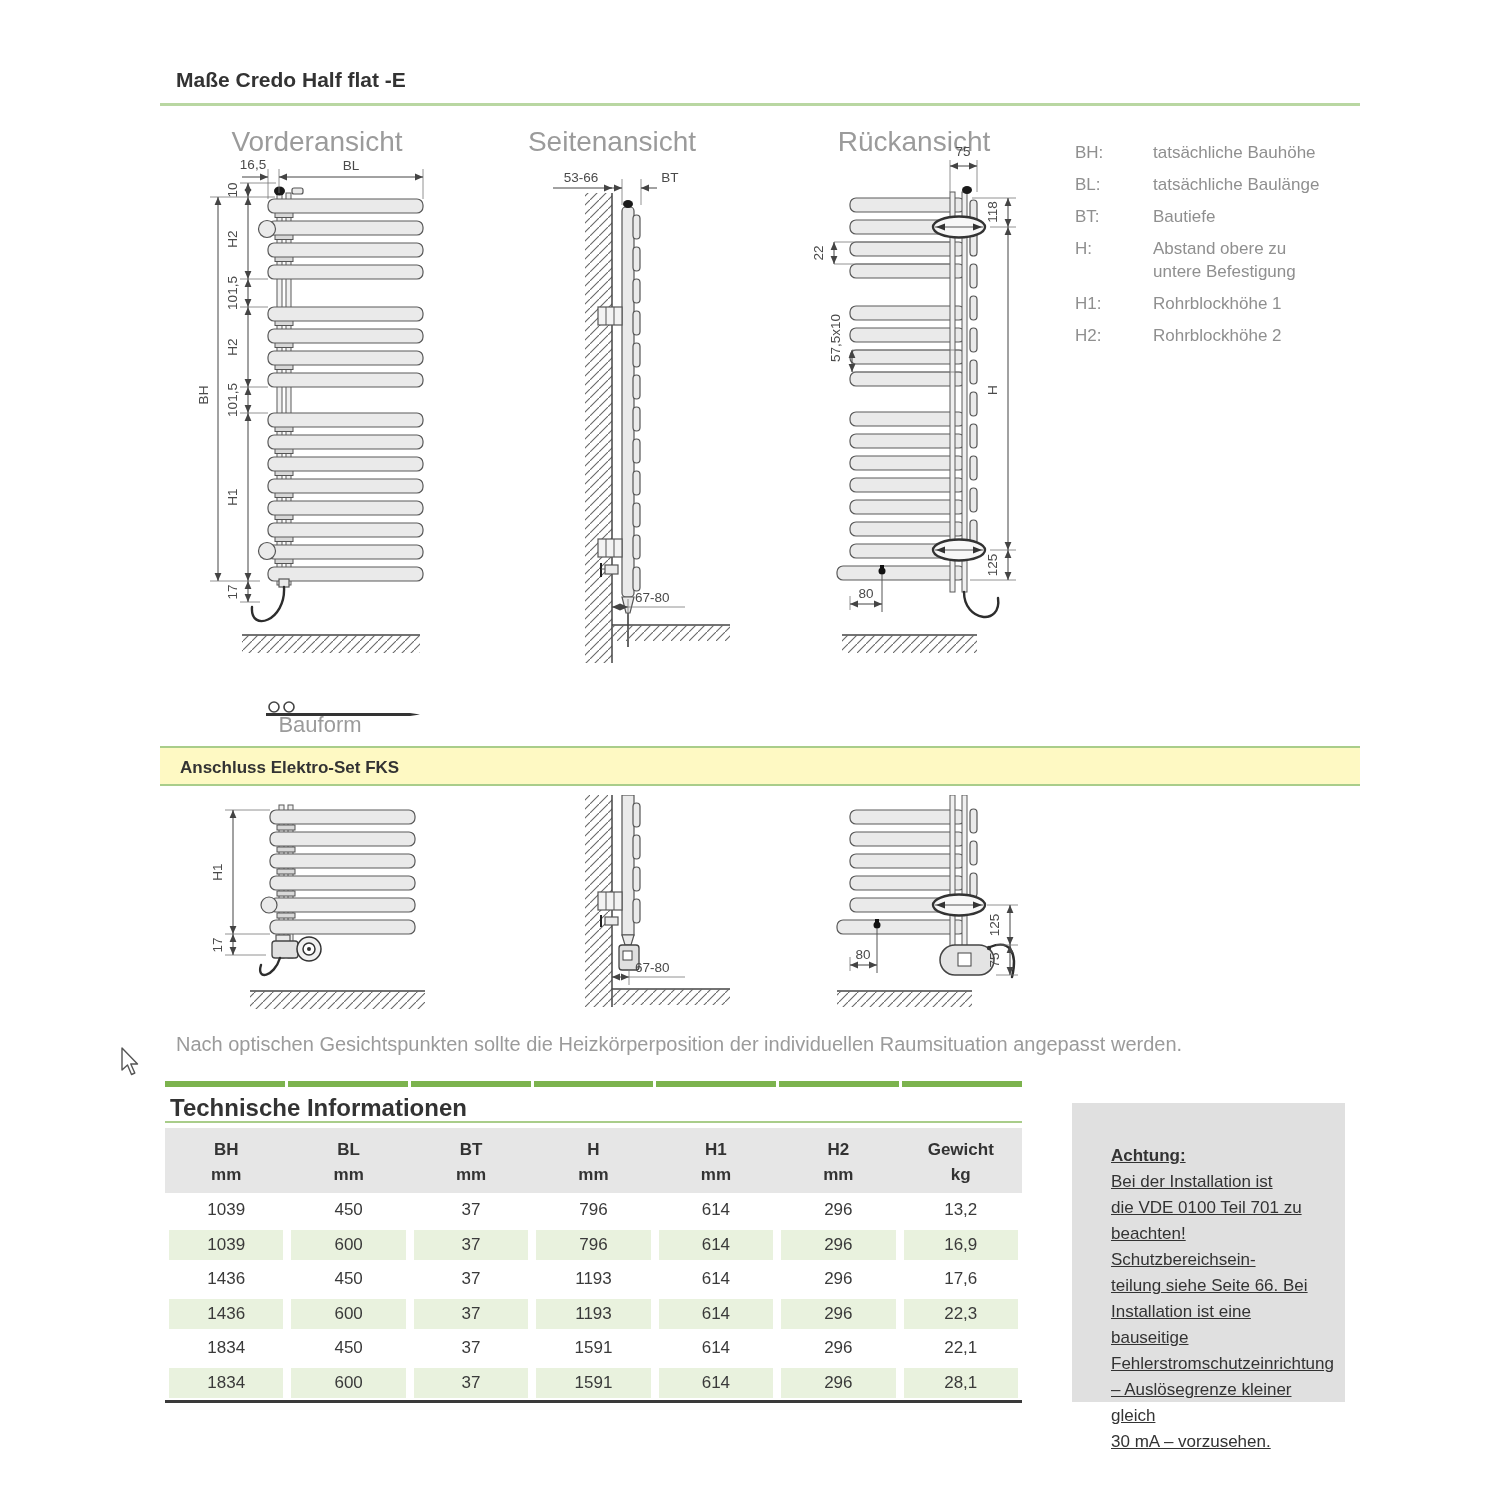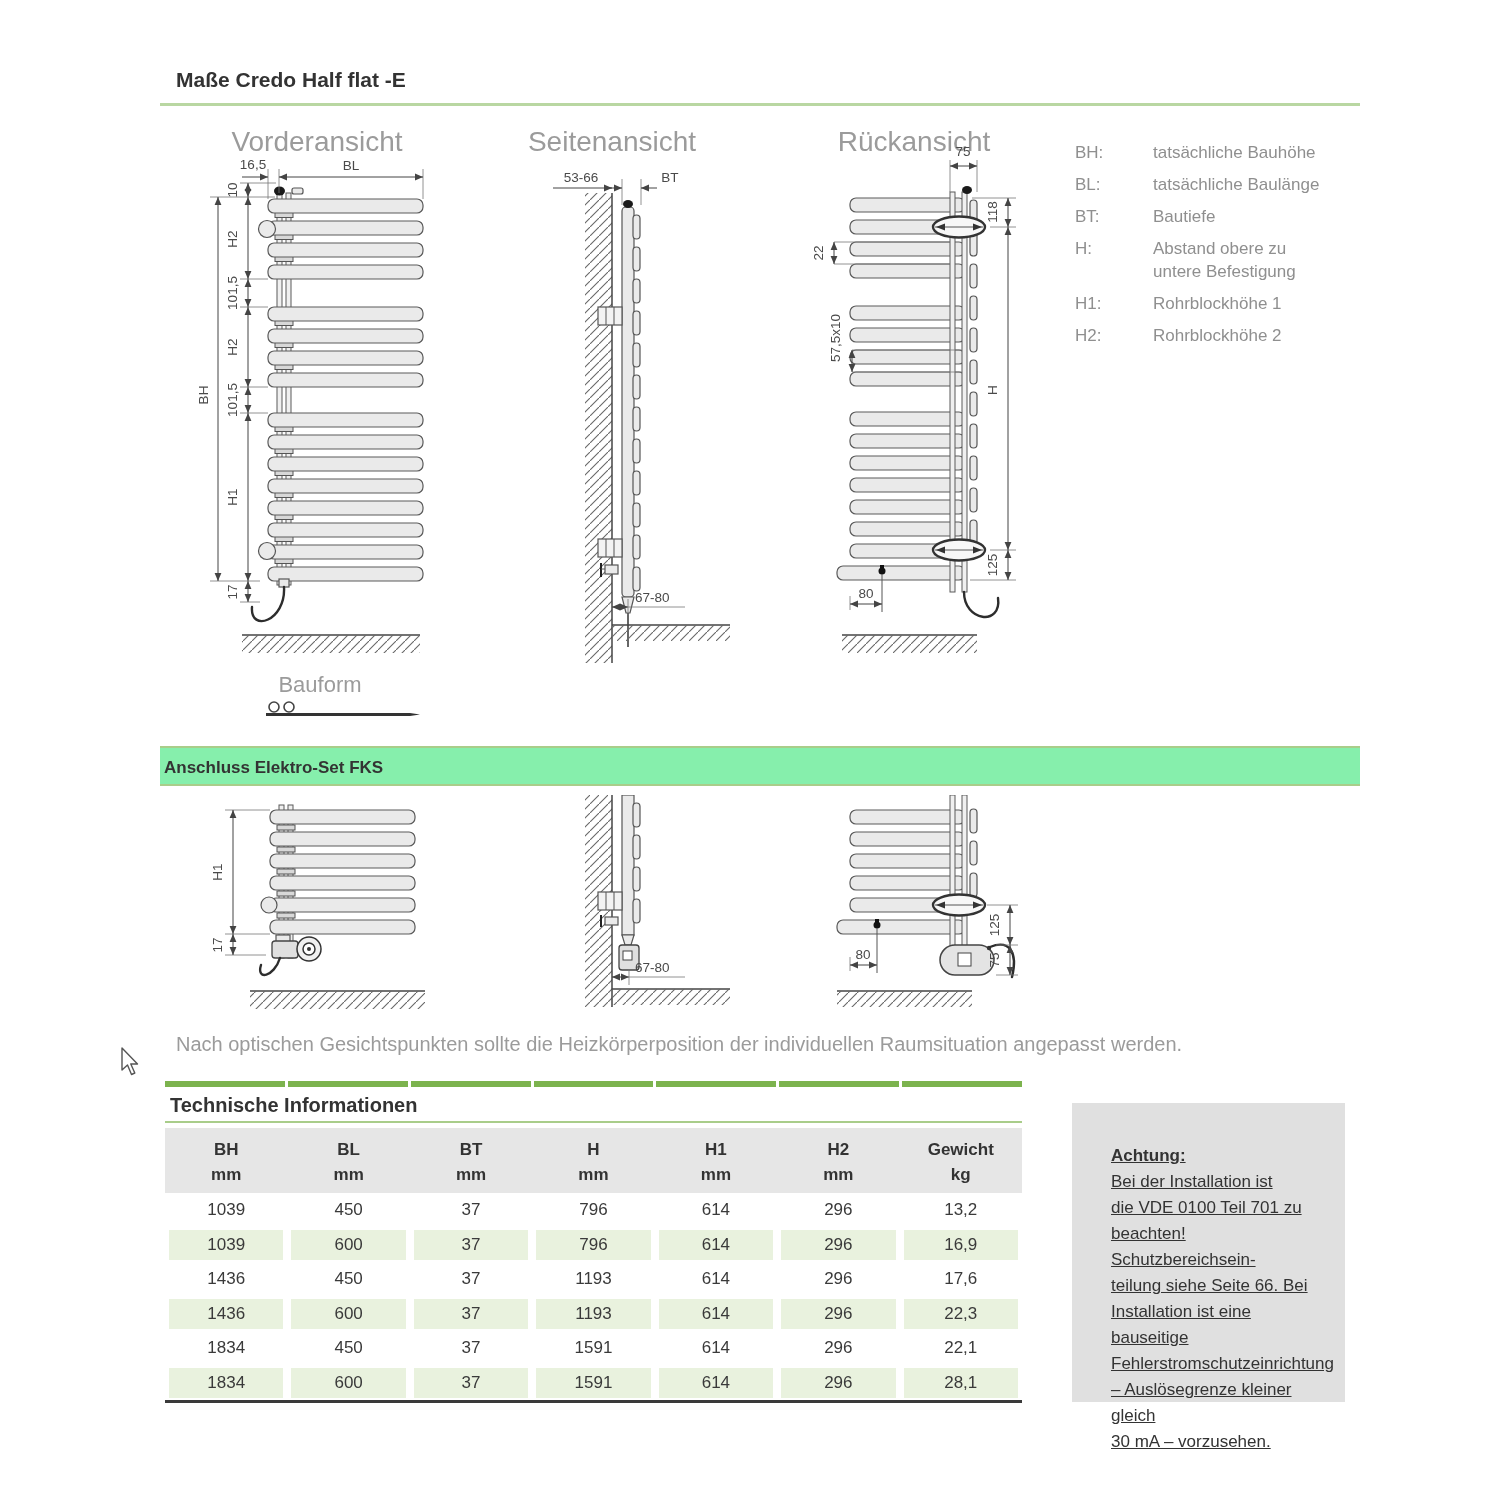--- a/index.html
+++ b/index.html
@@ -6,28 +6,28 @@
   .page{position:relative;width:1500px;height:1500px;background:#fff;overflow:hidden;
         font-family:"Liberation Sans",sans-serif;color:#3a3a3a;}
   .abs{position:absolute;}
   .title{left:176px;top:68px;font-size:21px;font-weight:bold;color:#333;}
   .title-line{left:160px;top:103px;width:1200px;height:3px;background:#b9d7a2;}
   .view-label{top:126px;width:200px;text-align:center;font-size:28px;color:#9b9b9b;}
   .legend{left:1075px;top:141px;width:250px;font-size:17px;color:#8f8f8f;}
   .legend-row{display:flex;margin-bottom:9px;line-height:23px;}
   .legend-key{width:78px;flex:none;}
   .legend-desc{width:200px;}
-  .bauform-label{left:250px;top:672px;width:140px;text-align:center;font-size:22px;color:#9b9b9b;}
-  .band{left:160px;top:746px;width:1200px;height:40px;background:#86efac;
+  .bauform-label{left:250px;top:712px;width:140px;text-align:center;font-size:22px;color:#9b9b9b;}
+  .band{left:160px;top:746px;width:1200px;height:40px;background:#fef9c3;
         border-top:2px solid #a9cd8a;border-bottom:2px solid #a9cd8a;
-        line-height:40px;padding-left:4px;font-size:17px;font-weight:bold;color:#333;box-sizing:border-box;}
+        line-height:40px;padding-left:20px;font-size:17px;font-weight:bold;color:#333;box-sizing:border-box;}
   .note{left:176px;top:1033px;font-size:20px;color:#9b9b9b;white-space:nowrap;}
   .greenseg{left:165px;top:1081px;width:857px;height:6px;display:flex;gap:3px;}
   .greenseg .seg{flex:1;background:#7cb34e;}
-  .tech-title{left:170px;top:1094px;font-size:20px;font-weight:bold;color:#333;}
+  .tech-title{left:170px;top:1094px;font-size:24px;font-weight:bold;color:#333;}
   .tech-underline{left:165px;top:1121px;width:857px;height:2px;background:#a9cd8a;}
   .tbl{left:165px;top:1128px;width:857px;border-bottom:3px solid #3a3a3a;}
   .thead{display:flex;background:#e6e6e6;height:65px;box-sizing:border-box;padding-top:9px;}
   .th{flex:1;text-align:center;font-weight:bold;font-size:17px;line-height:25px;color:#333;}
   .tr{display:flex;height:34.5px;}
   .td{flex:1;display:flex;align-items:center;justify-content:center;font-size:17px;margin:2px 4px;}
   .tr.alt .td{background:#e9f2de;}
   .achtung{left:1072px;top:1103px;width:273px;height:299px;background:#e0e0e0;box-sizing:border-box;
            padding:40px 18px 0 39px;font-size:17px;line-height:26px;color:#333;text-decoration:underline;}
   .achtung .t{font-weight:bold;}

